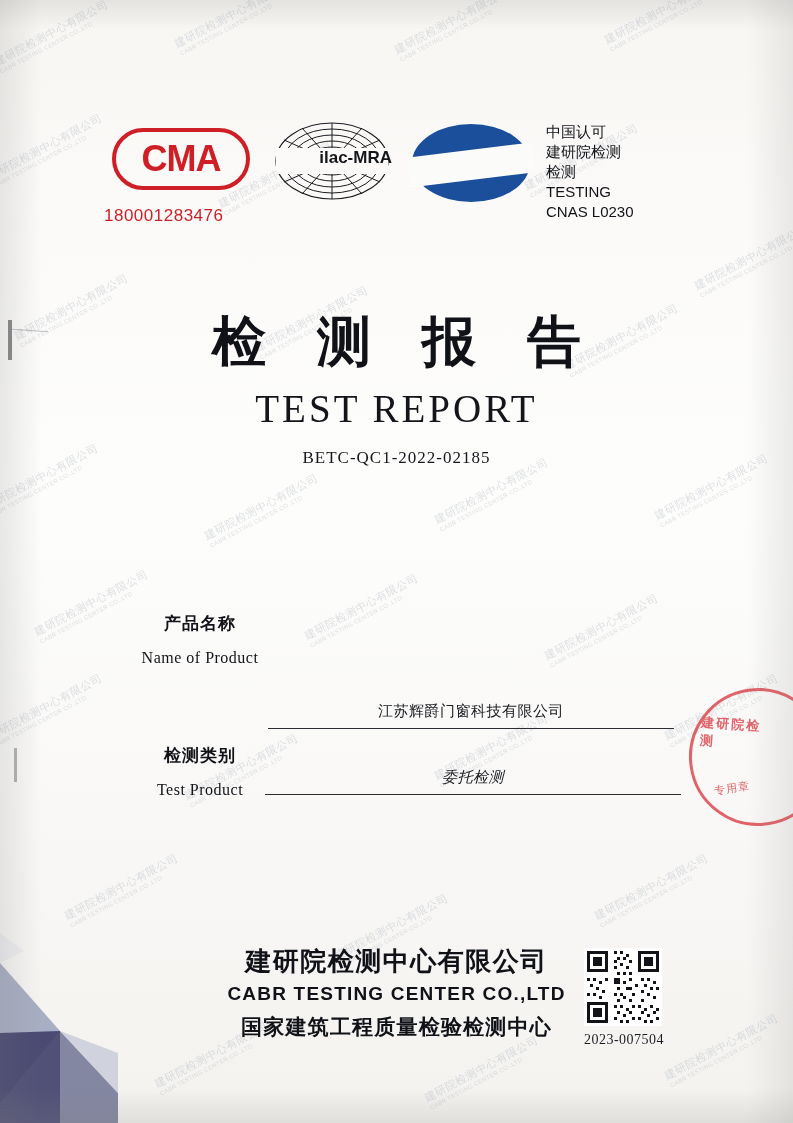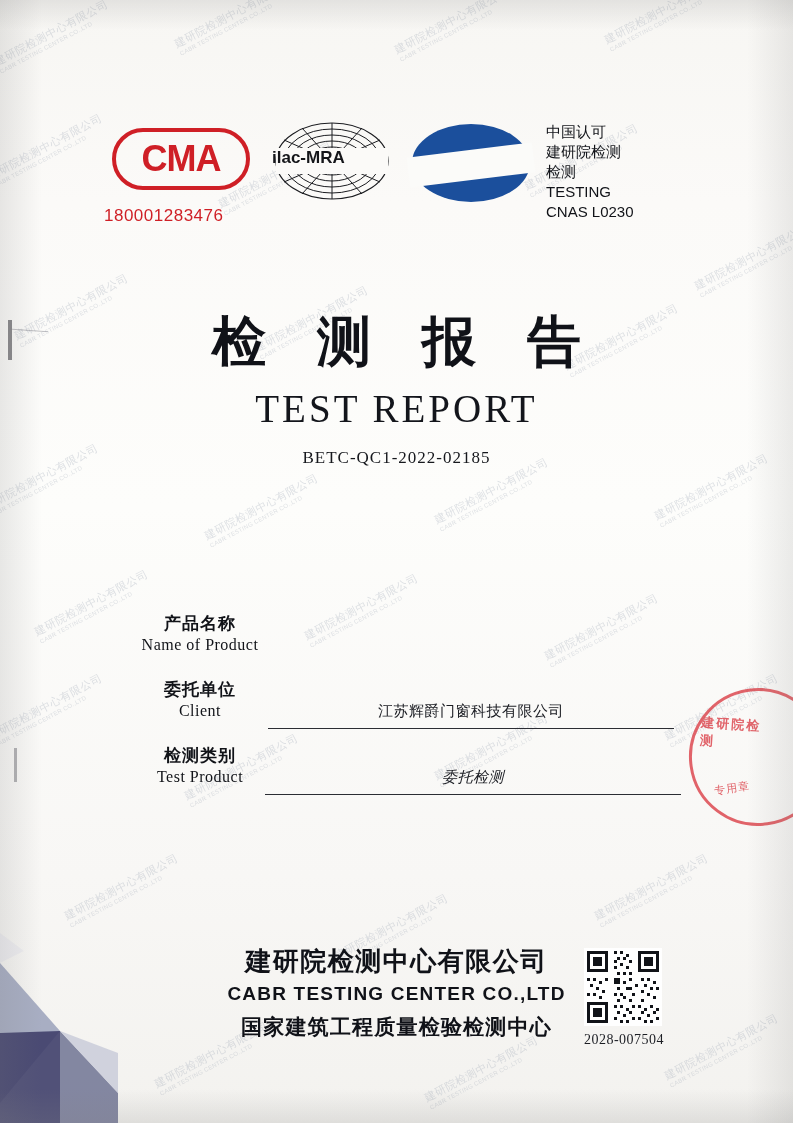--- a/index.html
+++ b/index.html
@@ -100,21 +100,21 @@
   }
   .ilac {
     position: absolute;
     left: 272px; top: 8px;
     width: 120px; height: 82px;
   }
   .ilac-text {
     position: absolute;
     left: 272px; top: 36px;
     width: 120px;
-    text-align: left;
+    text-align: right;
     font-family: "Liberation Sans", sans-serif;
     font-weight: bold;
     font-size: 17px;
     color: #15161a;
     letter-spacing: 0px;
   }
   .cnas-ellipse {
     position: absolute;
     left: 412px; top: 12px;
     width: 118px; height: 78px;
@@ -201,21 +201,21 @@
     font-size: 17px;
     color: #111318;
     letter-spacing: 1px;
   }
   .field-label .lb-en {
     display: block;
     font-family: "Liberation Serif", serif;
     font-size: 16px;
     color: #111318;
     letter-spacing: 0.5px;
-    margin-top: 1px;
+    margin-top: 14px;
   }
   .field-value {
     position: absolute;
     left: 262px;
     width: 412px;
     top: 24px;
     height: 26px;
     border-bottom: 1px solid #2b2d33;
     text-align: center;
     font-family: "Liberation Sans", sans-serif;
@@ -521,24 +521,20 @@
   <div class="fields">
 
     <div class="field-row">
       <div class="field-label">
         <span class="lb-cn">产品名称</span>
         <span class="lb-en">Name of Product</span>
       </div>
     </div>
 
     <div class="field-row">
-      <div class="field-label">
-        <span class="lb-cn">委托单位</span>
-        <span class="lb-en">Client</span>
-      </div>
       <div class="field-value w2">江苏辉爵门窗科技有限公司</div>
     </div>
 
     <div class="field-row">
       <div class="field-label">
         <span class="lb-cn">检测类别</span>
         <span class="lb-en">Test Product</span>
       </div>
       <div class="field-value w3">委托检测</div>
     </div>
@@ -637,21 +633,21 @@
         <rect x="19" y="21" width="1" height="1"></rect>
           <rect x="21" y="22" width="1" height="1"></rect>
         <rect x="23" y="21" width="1" height="1"></rect>
           <rect x="18" y="23" width="1" height="1"></rect>
         <rect x="20" y="24" width="1" height="1"></rect>
           <rect x="22" y="24" width="1" height="1"></rect>
         <rect x="24" y="23" width="1" height="1"></rect>
       </g>
     </svg>
   </div>
-  <div class="qr-num">2028-007504</div>
+  <div class="qr-num">2023-007504</div>
 
   <svg class="corner" viewBox="0 0 118 190">
     <polygon points="0,30 60,98 0,170" fill="#9aa1bb" opacity="0.85"></polygon>
     <polygon points="0,100 60,98 60,190 0,190" fill="#3f3f6a" opacity="0.9"></polygon>
     <polygon points="60,98 118,160 118,190 60,190" fill="#6f7393" opacity="0.85"></polygon>
     <polygon points="60,98 118,120 118,160" fill="#c7c9d8" opacity="0.8"></polygon>
     <polygon points="0,0 0,30 24,18" fill="#e8e8ee" opacity="0.6"></polygon>
   </svg>
 
   <div class="edge-mark-a"></div>

